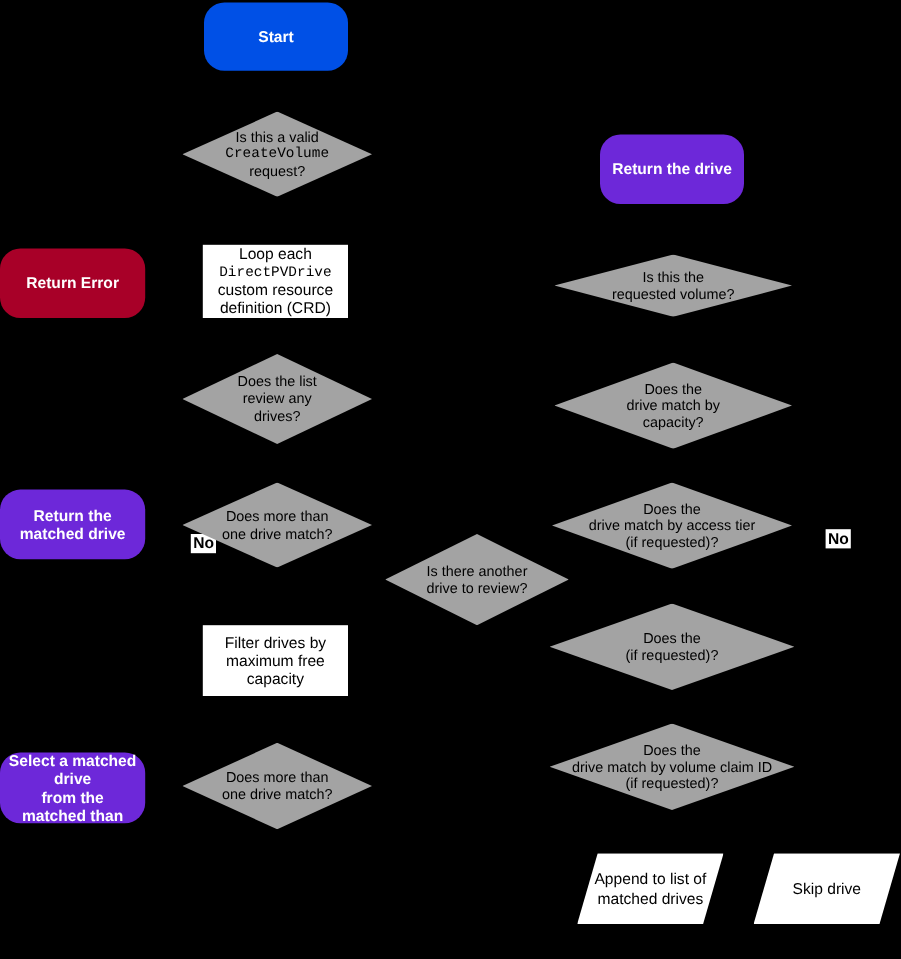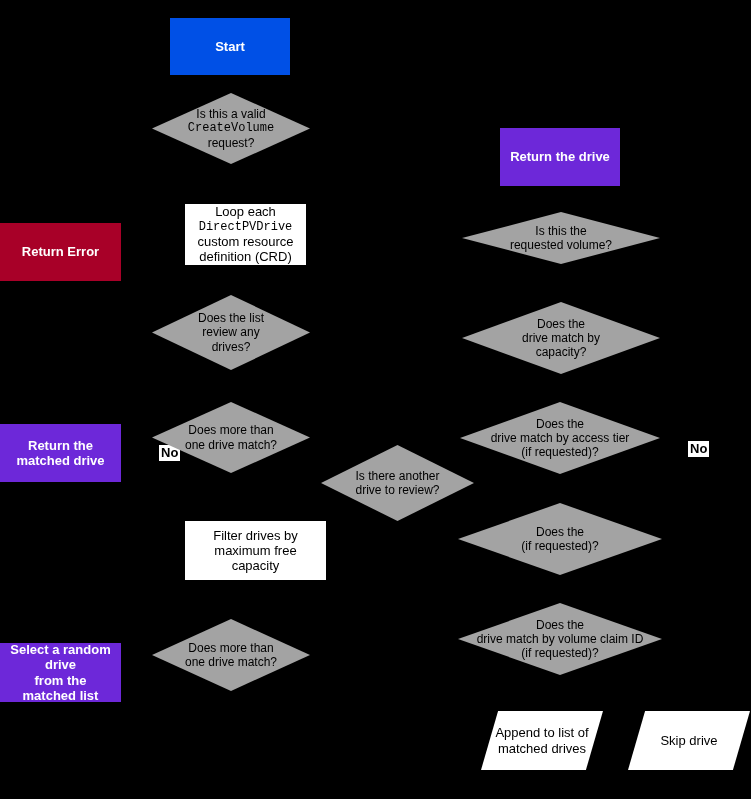--- a/index.html
+++ b/index.html
@@ -19,38 +19,36 @@
     position: absolute;
     box-sizing: border-box;
     display: flex;
     align-items: center;
     justify-content: center;
     text-align: center;
     line-height: 1.18;
   }
   
   .rounded {
-    border-radius: 0;
+    border-radius: 17px;
     color: #ffffff;
     font-size: 13px;
     font-weight: bold;
     padding: 2px 6px;
-    margin-top: 16px;
   }
   .rounded.blue  { background: #0050e6; }
   .rounded.green { background: #6d28d9; }
   .rounded.red   { background: #a80028; }
 
   
   .rect {
     background: #ffffff;
     color: #000000;
     font-size: 13px;
     padding: 10px 5px;
-    margin-left: 16px;
   }
 
   
   .diamond {
     background: #a3a3a3;
     color: #000000;
     font-size: 12px;
     clip-path: polygon(50% 0%, 100% 50%, 50% 100%, 0% 50%);
     padding: 0 6px;
   }
@@ -126,32 +124,32 @@
 
   <div class="edge-label" style="left:131px; top:445px;">No</div>
 
   <div class="node diamond" style="left:152px; top:402px; width:158px; height:71px;">
     <div class="dlabel">
       <div>Does more than</div>
       <div>one drive match?</div>
     </div>
   </div>
 
-  <div class="node rect" style="left:169px; top:521px; width:141px; height:59px;">
+  <div class="node rect" style="left:169px; top:521px; width:121px; height:59px;">
     <div>
       <div>Filter drives by</div>
       <div>maximum free</div>
       <div>capacity</div>
     </div>
   </div>
 
   <div class="node rounded green" style="left:0px; top:627px; width:121px; height:59px;">
     <div>
-      <div>Select a random drive</div>
-      <div>from the matched list</div>
+      <div>Select a matched drive</div>
+      <div>from the matched than</div>
     </div>
   </div>
 
   <div class="node diamond" style="left:152px; top:619px; width:158px; height:72px;">
     <div class="dlabel">
       <div>Does more than</div>
       <div>one drive match?</div>
     </div>
   </div>
 

